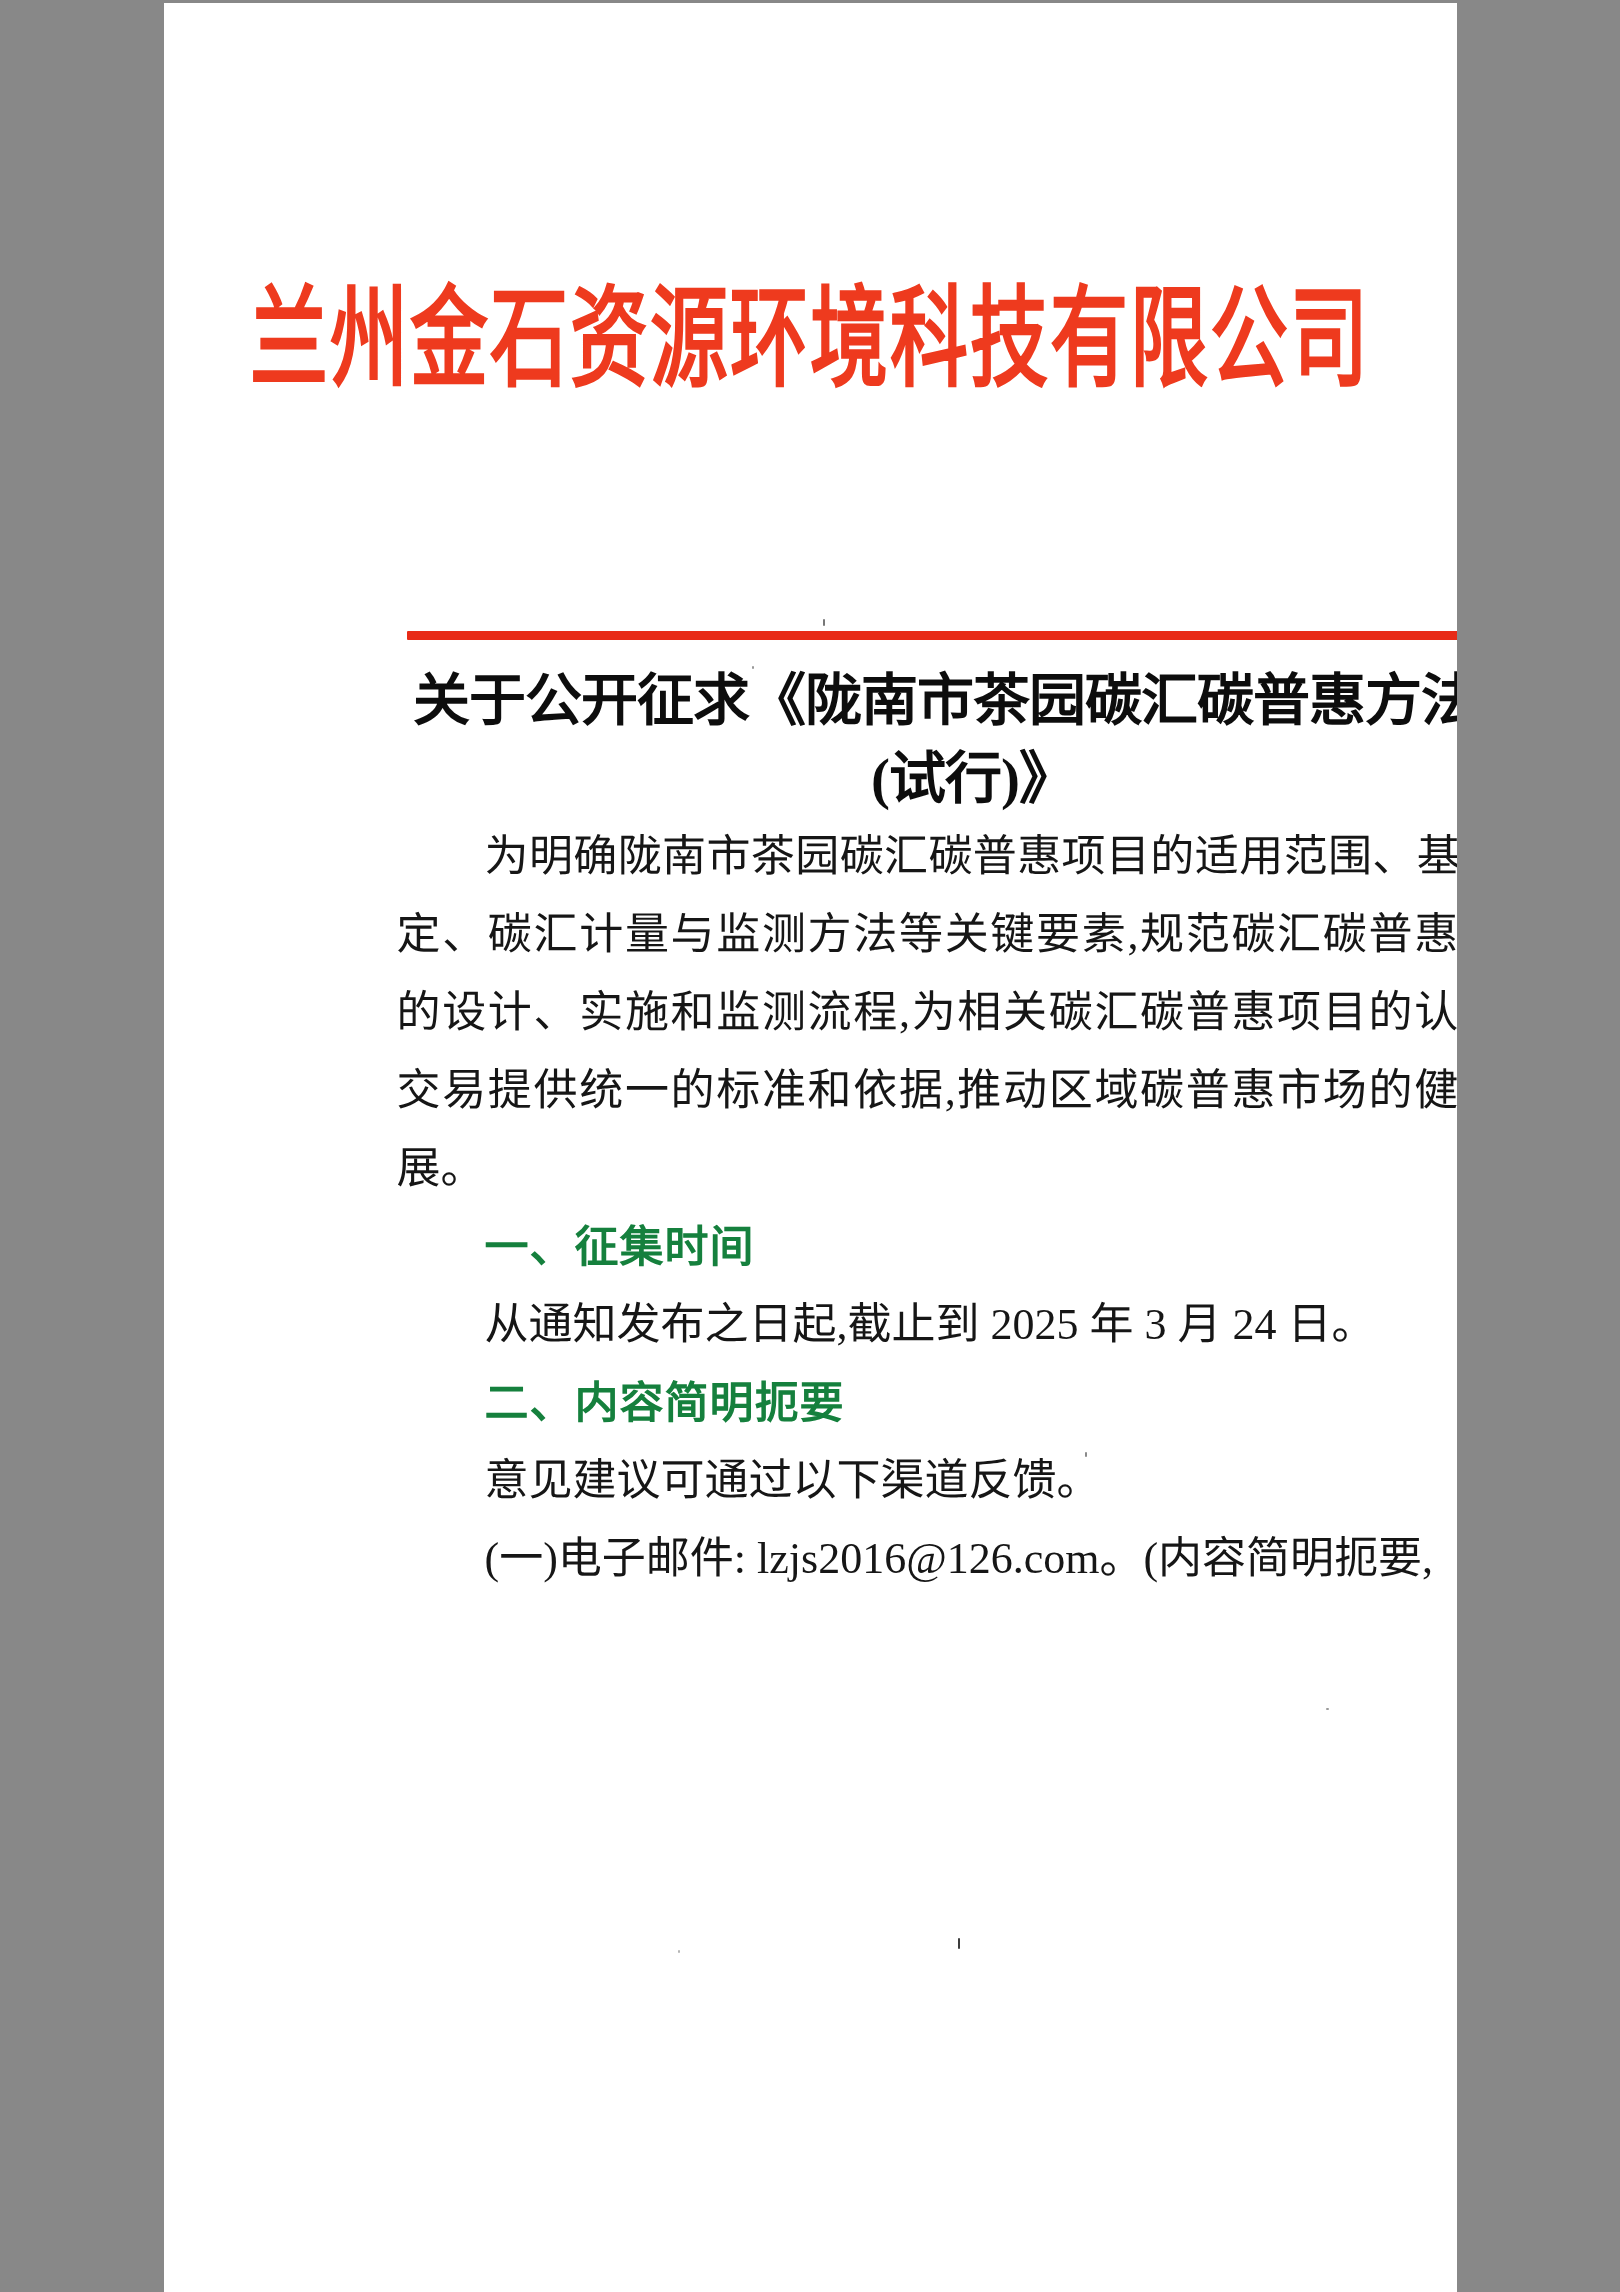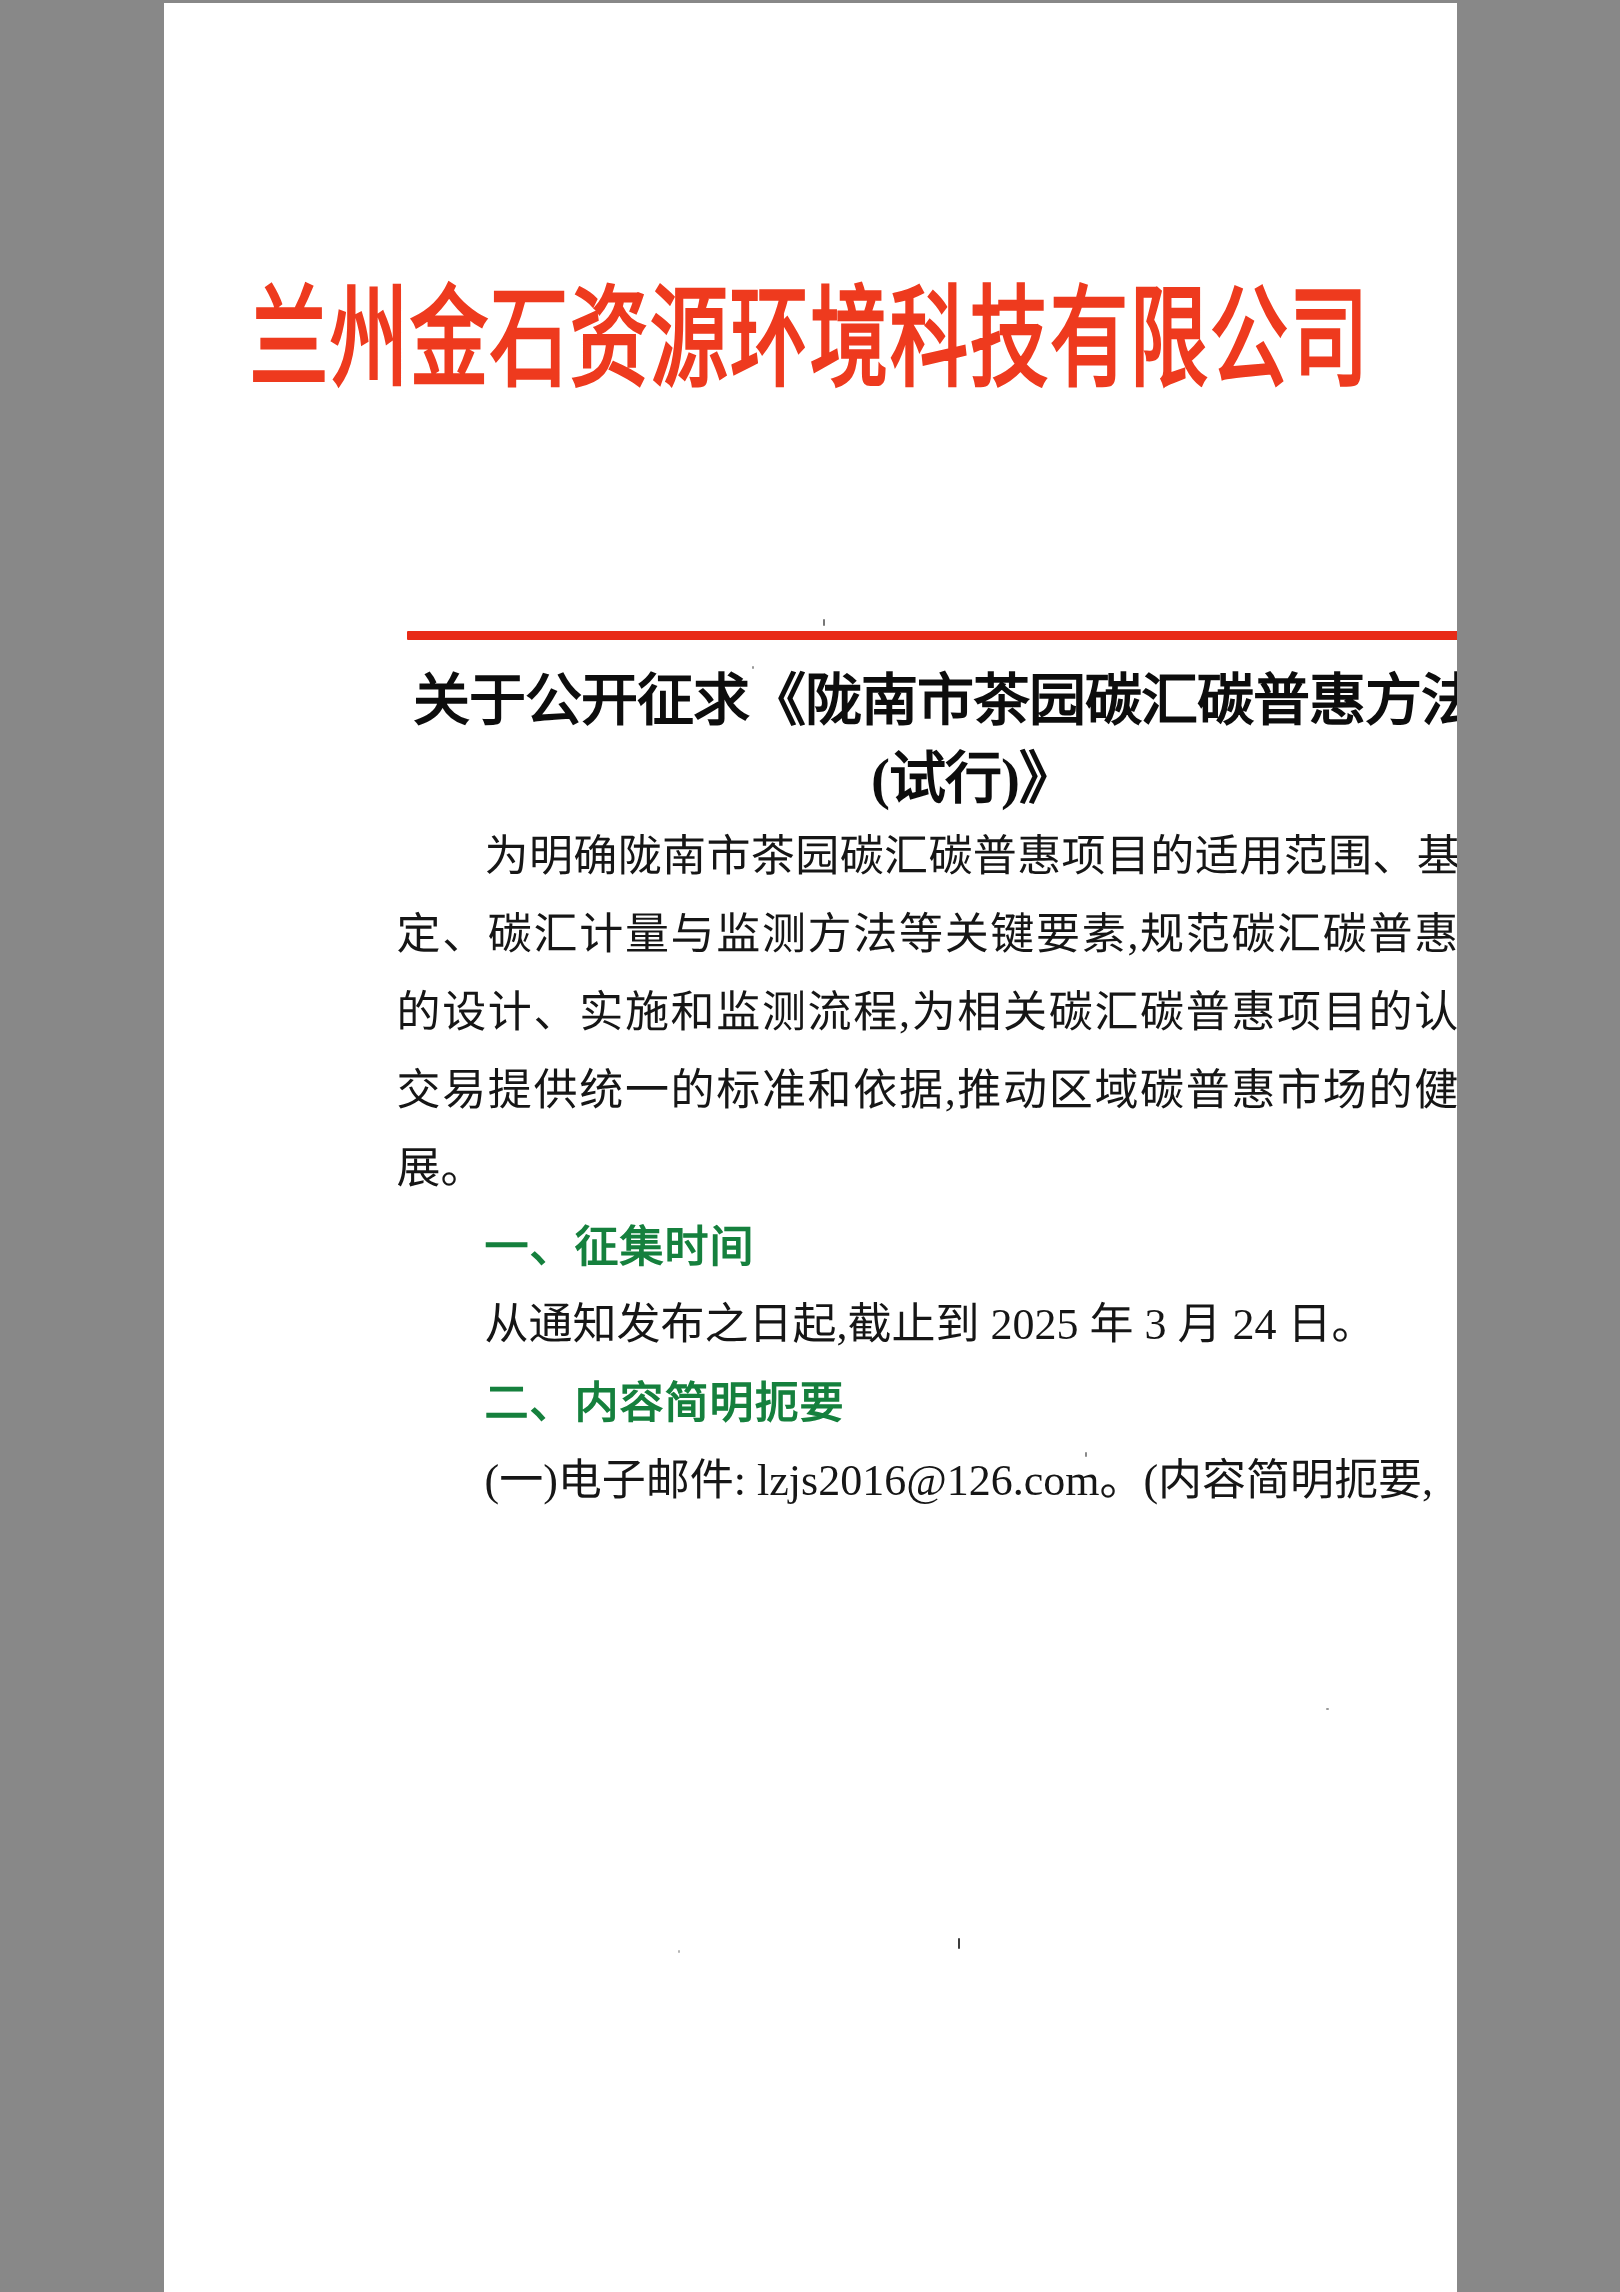--- a/index.html
+++ b/index.html
@@ -94,20 +94,21 @@
 
     <p class="body-para">为明确陇南市茶园碳汇碳普惠项目的适用范围、基线设定、碳汇计量与监测方法等关键要素,规范碳汇碳普惠项目的设计、实施和监测流程,为相关碳汇碳普惠项目的认证和交易提供统一的标准和依据,推动区域碳普惠市场的健康发展。</p>
 
 
     <p class="section-heading">一、征集时间</p>
 
     <p class="body-para single-line">从通知发布之日起,截止到 2025 年 3 月 24 日。</p>
 
     <p class="section-heading">二、内容简明扼要</p>
 
+    <p class="body-para single-line">意见建议可通过以下渠道反馈。</p>
 
     <p class="body-para single-line">(一)电子邮件: lzjs2016@126.com。(内容简明扼要,</p>
   </div>
 
   <div class="speck s1"></div>
   <div class="speck s2"></div>
   <div class="speck s3"></div>
   <div class="speck s4"></div>
   <div class="speck s5"></div>
   <div class="speck s6"></div>

